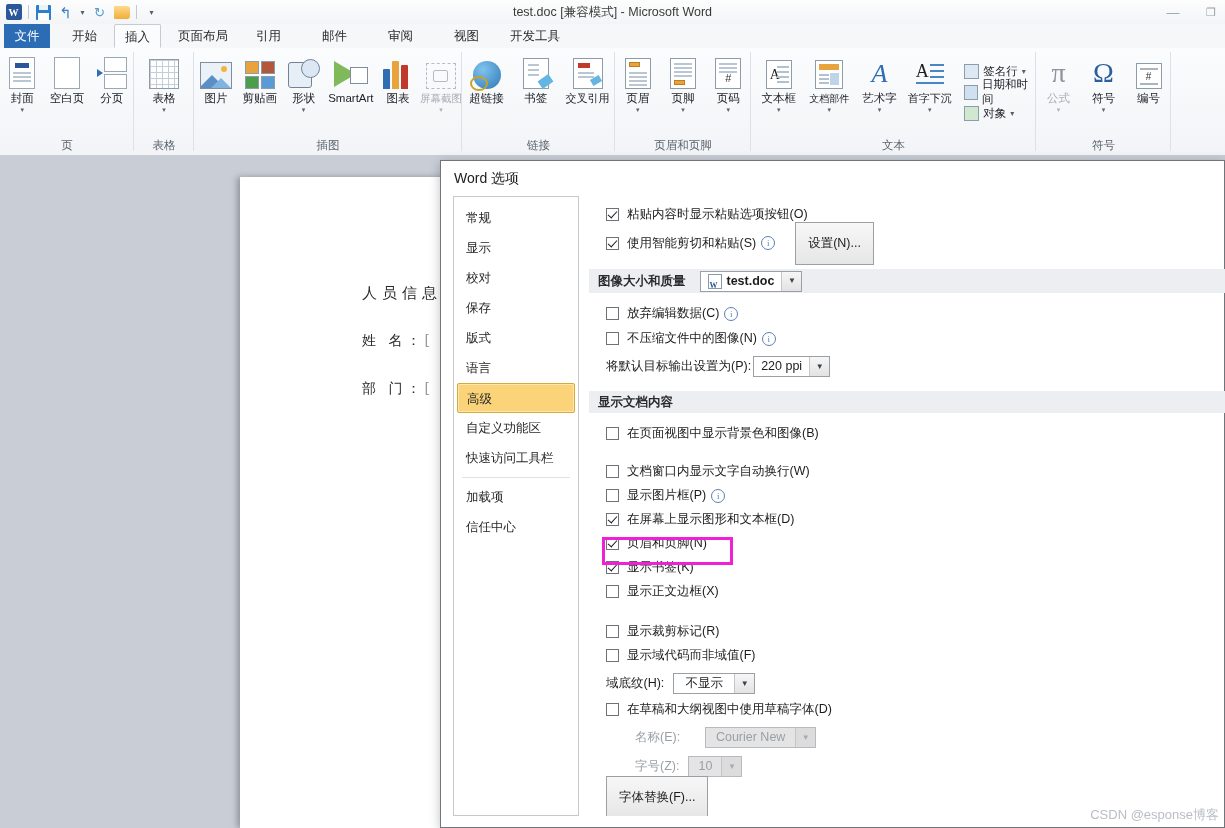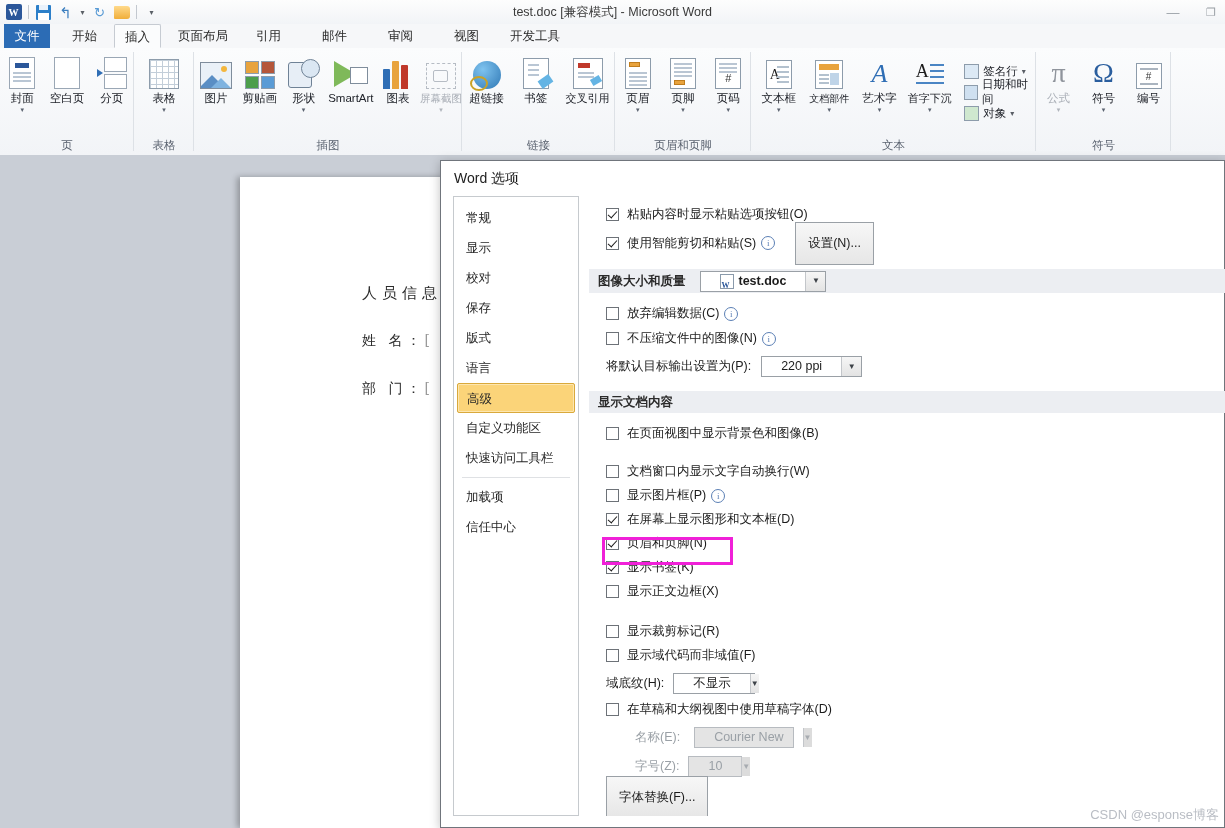--- a/index.html
+++ b/index.html
@@ -122,21 +122,21 @@
   .row.indent{margin-left:46px;}
   .cb{width:13px;height:13px;border:1px solid #6d7278;background:#fff;box-sizing:border-box;margin-right:8px;
     position:relative;flex:none;}
   .cb.on:after{content:"";position:absolute;left:3px;top:0px;width:4px;height:8px;border:solid #1c1c1c;
     border-width:0 1.6px 1.6px 0;transform:rotate(42deg);}
   .info{display:inline-flex;width:12px;height:12px;border:1px solid #5b7fb5;border-radius:50%;color:#5b7fb5;
     font-size:9px;align-items:center;justify-content:center;margin-left:5px;font-family:"Liberation Serif",serif;flex:none;}
   .btn{border:1px solid #9aa0a6;background:linear-gradient(#f7f7f7,#e6e6e6);font-size:12.5px;color:#1c1c1c;
     padding:12px 12px;box-sizing:border-box;}
   .combo{display:inline-flex;align-items:stretch;border:1px solid #9aa0a6;background:#fff;height:21px;box-sizing:border-box;}
-  .combo .val{display:flex;align-items:center;padding:0 19px;font-size:12.5px;color:#1c1c1c;white-space:nowrap;justify-content:center;}
+  .combo .val{display:flex;align-items:center;padding:0 7px;font-size:12.5px;color:#1c1c1c;white-space:nowrap;justify-content:center;}
   .combo .arw{width:19px;background:linear-gradient(#f6f6f6,#e3e3e3);border-left:1px solid #c3c6ca;
     display:flex;align-items:center;justify-content:center;font-size:8px;color:#3d4248;}
   .combo.dis{background:#e4e4e4;border-color:#b7bbc0;}
   .combo.dis .val{color:#9aa0a6;}
   .combo.dis .arw{background:#dcdcdc;color:#a7abb0;}
   .lbl{font-size:12.5px;color:#1c1c1c;}
   .lbl.dis{color:#9aa0a6;}
   .docicon{width:14px;height:15px;background:#fff;border:1px solid #8a9aab;position:relative;box-sizing:border-box;margin-right:5px;flex:none;}
   .docicon:after{content:"W";position:absolute;left:1px;top:0px;font-size:8px;color:#2b579a;font-weight:bold;
     font-family:"Liberation Serif",serif;}
@@ -554,21 +554,21 @@
       <span>放弃编辑数据(C)</span>
       <span class="info">i</span>
     </div>
     <div class="row" style="margin-top:4px">
       <span class="cb"></span>
       <span>不压缩文件中的图像(N)</span>
       <span class="info">i</span>
     </div>
     <div class="row" style="margin-top:5px;height:24px">
       <span class="lbl">将默认目标输出设置为(P):</span>
-      <span class="combo" style="margin-left:10px">
+      <span class="combo" style="margin-left:2px">
         <span class="val">220 ppi</span>
         <span class="arw">▼</span>
       </span>
     </div>
 
     <div class="sechead" style="margin-top:13px">显示文档内容</div>
 
     <div class="row" style="margin-top:10px">
       <span class="cb"></span>
       <span>在页面视图中显示背景色和图像(B)</span>
@@ -613,21 +613,21 @@
         <span class="val" style="flex:1">不显示</span>
         <span class="arw">▼</span>
       </span>
     </div>
     <div class="row" style="margin-top:4px">
       <span class="cb"></span>
       <span>在草稿和大纲视图中使用草稿字体(D)</span>
     </div>
     <div class="row indent" style="margin-top:5px;height:24px">
       <span class="lbl dis">名称(E):</span>
-      <span class="combo dis" style="margin-left:14px;width:100px">
+      <span class="combo dis" style="margin-left:25px;width:111px">
         <span class="val" style="flex:1">Courier New</span>
         <span class="arw">▼</span>
       </span>
     </div>
     <div class="row indent" style="margin-top:5px;height:24px">
       <span class="lbl dis">字号(Z):</span>
       <span class="combo dis" style="margin-left:9px;width:54px">
         <span class="val" style="flex:1">10</span>
         <span class="arw">▼</span>
       </span>

